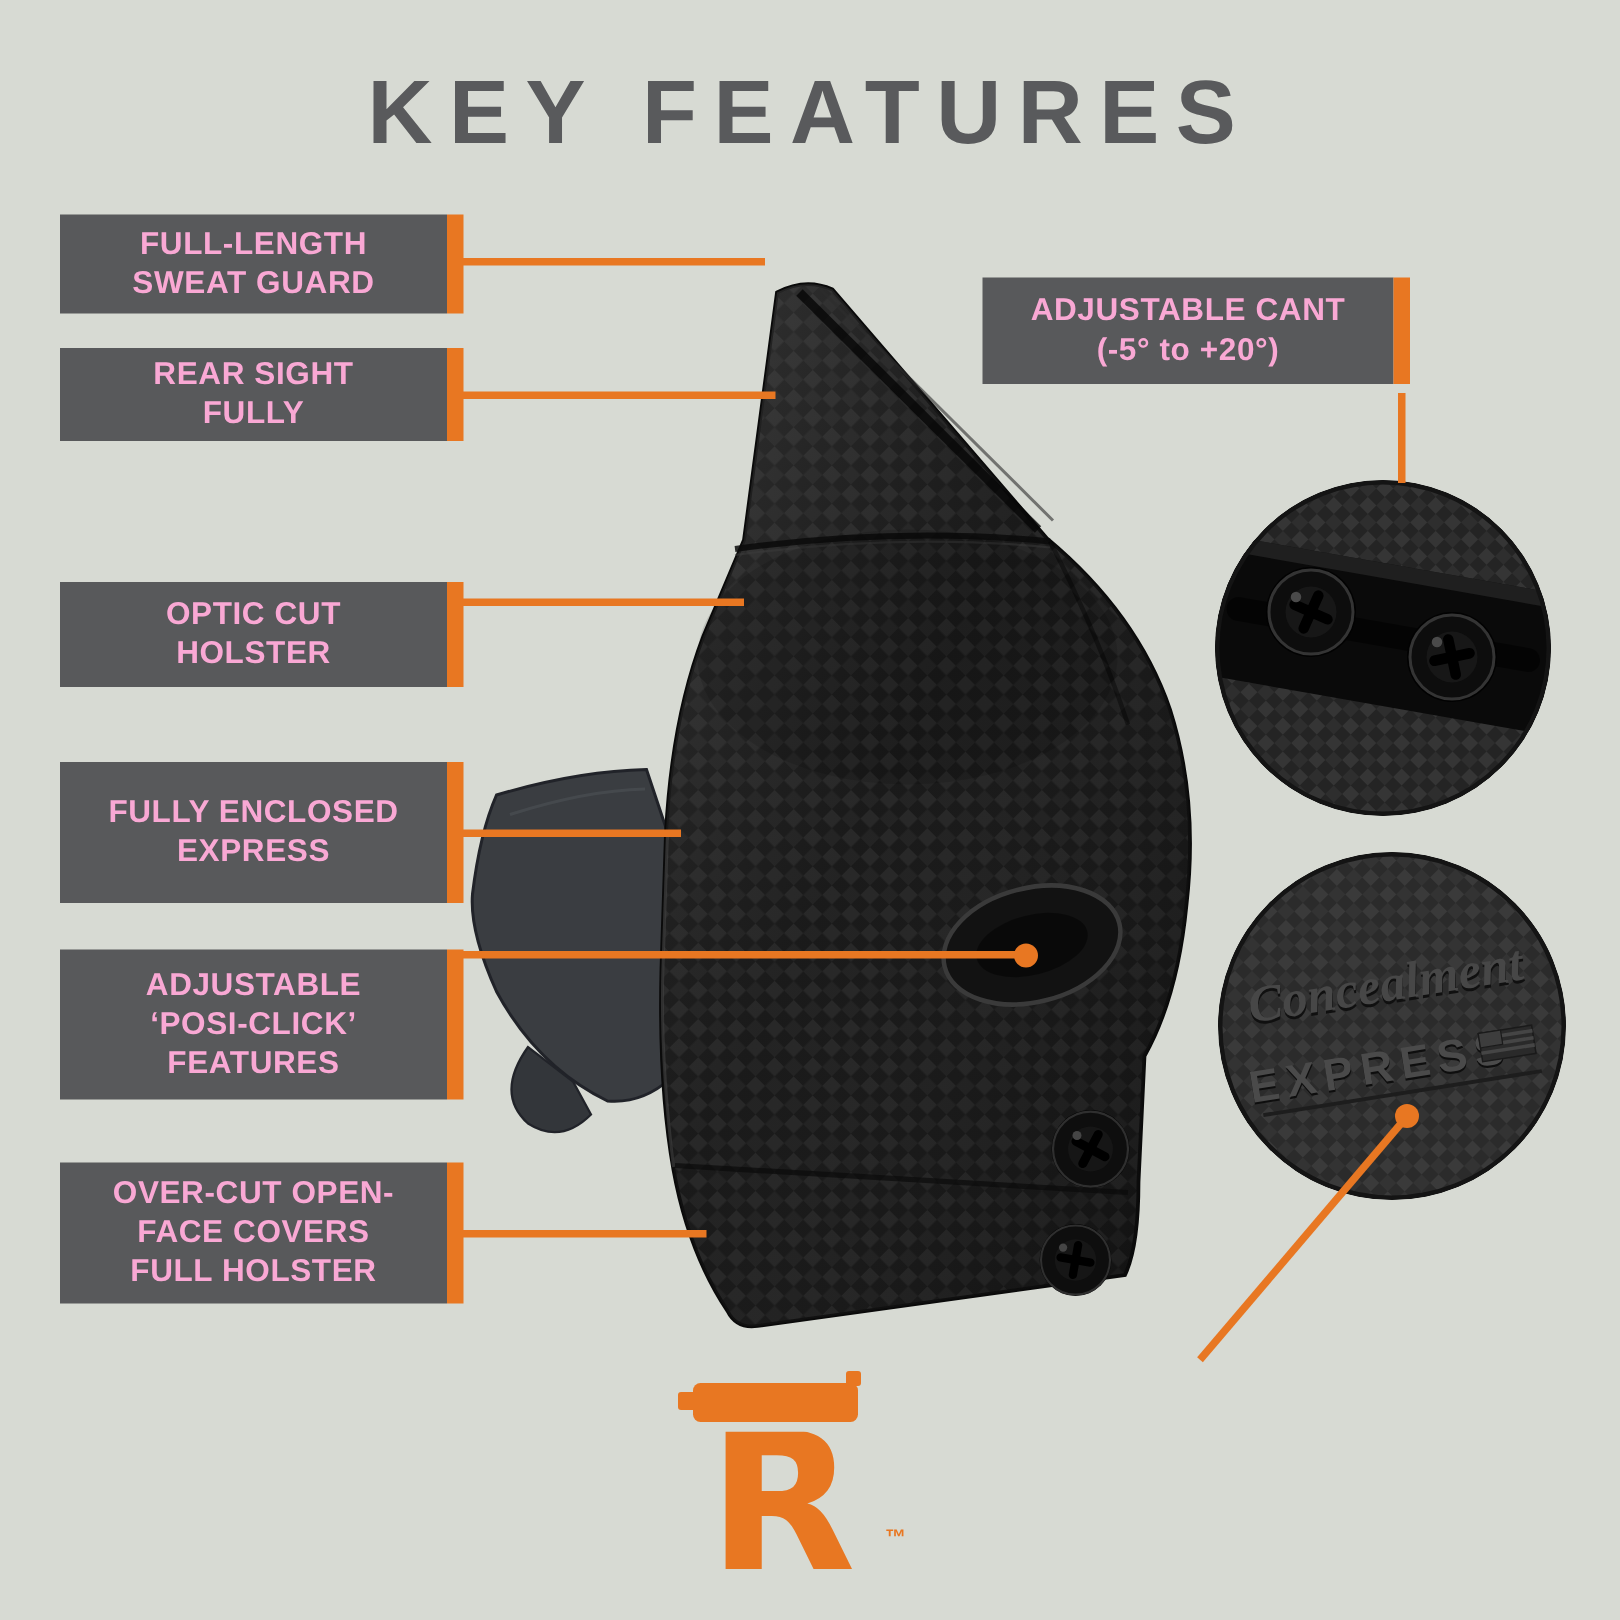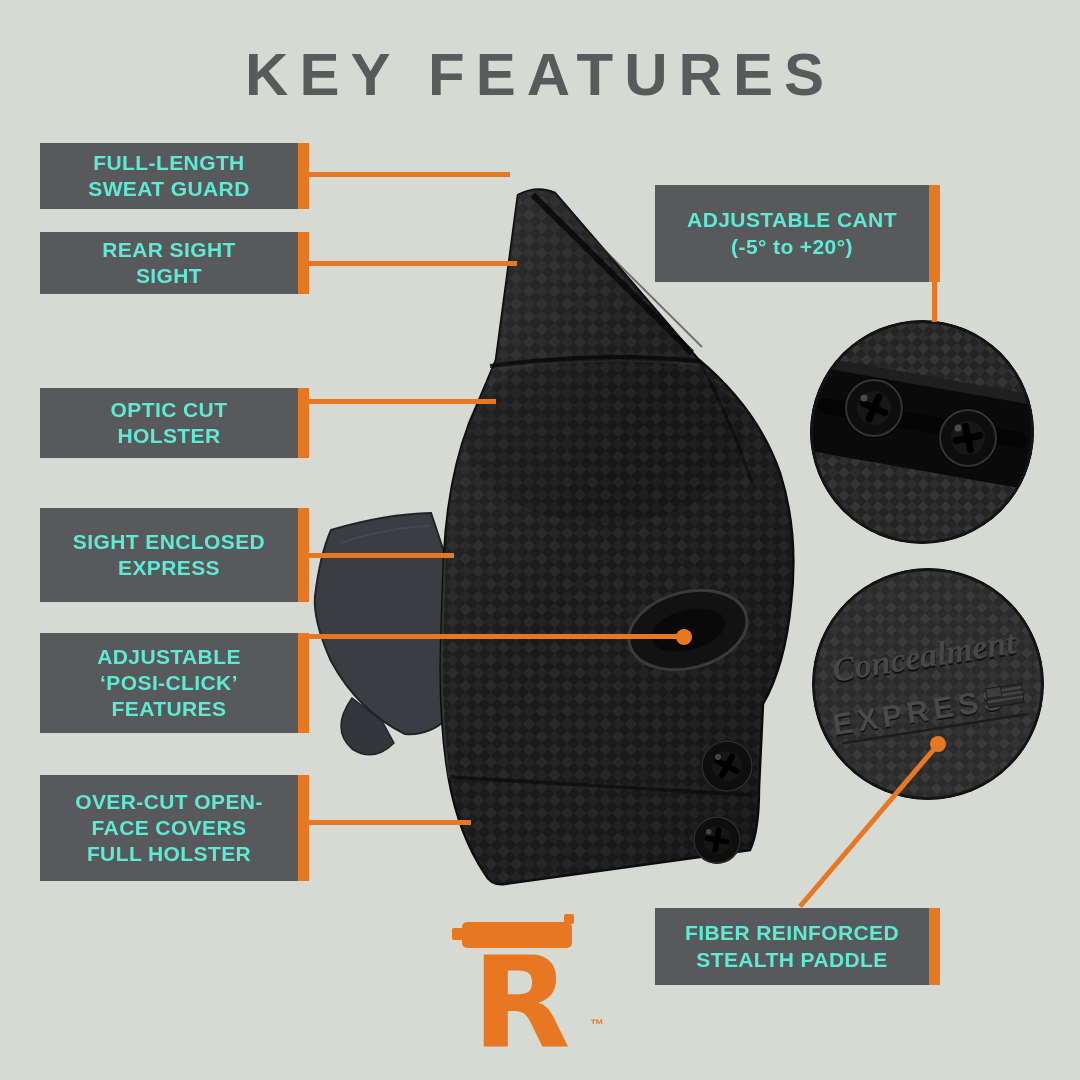--- a/index.html
+++ b/index.html
@@ -13,21 +13,21 @@
   .stage { position:absolute; inset:0; width:1080px; height:1080px; }
 
   .title {
     position:absolute; top:40px; left:0; width:100%;
     text-align:center; font-size:60px; font-weight:700;
     letter-spacing:11px; color:#595a5c;
   }
 
   .label-box {
     position:absolute; left:40px; width:258px;
-    background:#58595b; color:#5eead4;
+    background:#58595b; color:#f9a8d4;
     display:flex; flex-direction:column; justify-content:center; align-items:center;
     text-align:center; font-weight:700; font-size:21px; line-height:1.24;
     letter-spacing:.4px;
   }
   .label-box.right { left:655px; width:274px; }
   .accent {
     position:absolute; right:-11px; top:0; bottom:0; width:11px;
     background:#e87722;
   }
   .leader { position:absolute; height:5px; background:#e87722; }
@@ -185,54 +185,49 @@
     <circle cx="116" cy="116" r="114.5" fill="none" stroke="#141414" stroke-width="3"></circle>
   </svg>
 
   <div class="label-box" style="top:143px;height:66px">
     <span>FULL-LENGTH</span>
     <span>SWEAT GUARD</span>
     <i class="accent"></i>
   </div>
   <div class="label-box" style="top:232px;height:62px">
     <span>REAR SIGHT</span>
-    <span>SIGHT</span>
+    <span>FULLY</span>
     <i class="accent"></i>
   </div>
   <div class="label-box" style="top:388px;height:70px">
     <span>OPTIC CUT</span>
     <span>HOLSTER</span>
     <i class="accent"></i>
   </div>
   <div class="label-box" style="top:508px;height:94px">
-    <span>SIGHT ENCLOSED</span>
+    <span>FULLY ENCLOSED</span>
     <span>EXPRESS</span>
     <i class="accent"></i>
   </div>
   <div class="label-box" style="top:633px;height:100px">
     <span>ADJUSTABLE</span>
     <span>‘POSI-CLICK’</span>
     <span>FEATURES</span>
     <i class="accent"></i>
   </div>
-  <div class="label-box" style="top:775px;height:106px">
+  <div class="label-box" style="top:775px;height:94px">
     <span>OVER-CUT OPEN-</span>
     <span>FACE COVERS</span>
     <span>FULL HOLSTER</span>
     <i class="accent"></i>
   </div>
 
-  <div class="label-box right" style="top:185px;height:97px">
+  <div class="label-box right" style="top:185px;height:71px">
     <span>ADJUSTABLE CANT</span>
     <span>(-5° to +20°)</span>
-    <i class="accent"></i>
-  </div>
-  <div class="label-box right" style="top:908px;height:77px">
-    <span>FIBER REINFORCED</span>
-    <span>STEALTH PADDLE</span>
     <i class="accent"></i>
   </div>
 
   <div class="leader" style="top:172px;left:308px;width:202px"></div>
   <div class="leader" style="top:261px;left:308px;width:209px"></div>
   <div class="leader" style="top:399px;left:308px;width:188px"></div>
   <div class="leader" style="top:553px;left:308px;width:146px"></div>
   <div class="leader" style="top:634px;left:308px;width:372px"></div>
   <div class="dot" style="left:676px;top:629px"></div>
   <div class="leader" style="top:820px;left:308px;width:163px"></div>

